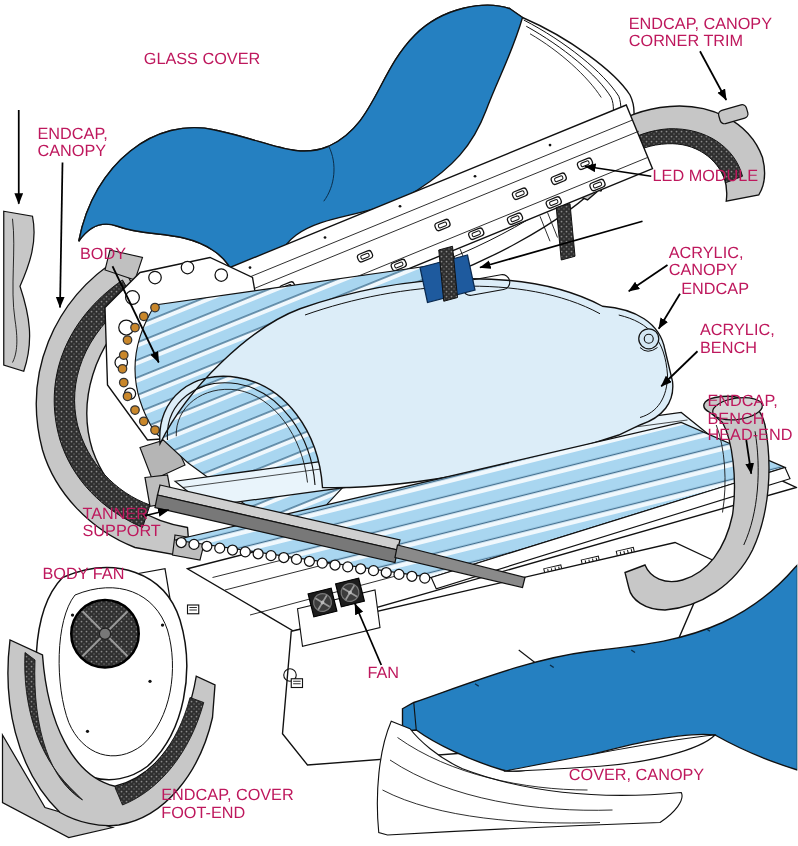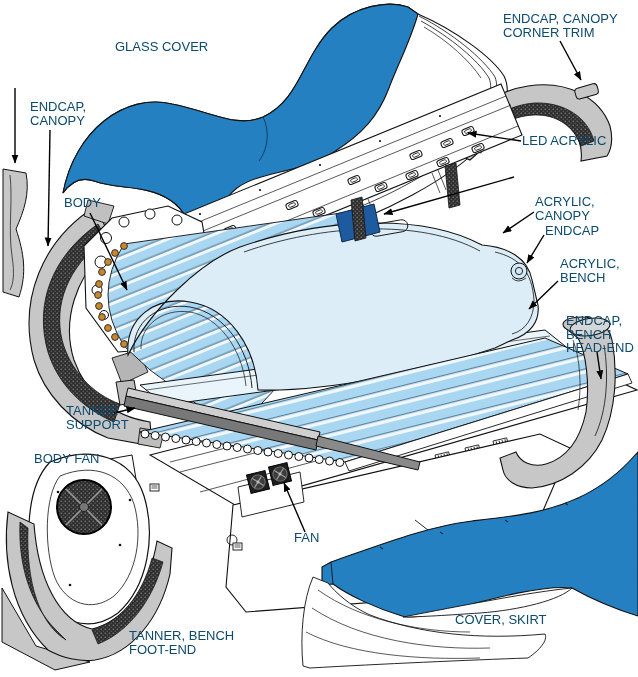--- a/index.html
+++ b/index.html
@@ -1,19 +1,19 @@
 <!DOCTYPE html>
 <html><head>
 <meta charset="utf-8">
 <style>
   html,body{margin:0;padding:0;background:#fff;}
   .stage{position:relative;width:638px;height:677px;background:#fff;overflow:hidden;
          font-family:"Liberation Sans",sans-serif;}
   .stage svg{position:absolute;left:0;top:0;}
-  .lbl{position:absolute;font-size:13px;line-height:13.5px;color:#0c4a6e;
+  .lbl{position:absolute;font-size:13px;line-height:13.5px;color:#be185d;
        white-space:pre-line;letter-spacing:0;}
 </style>
 </head>
 <body>
 
 <div class="stage">
 
 <svg width="638" height="677" viewBox="0 0 638 677">
   <defs>
     <marker id="ah" markerWidth="10" markerHeight="8" refX="8.5" refY="3.5" orient="auto" markerUnits="userSpaceOnUse">
@@ -276,30 +276,30 @@
     <line x1="114" y1="413" x2="135" y2="408" marker-end="url(#ah)"></line>
     <line x1="305" y1="532" x2="284" y2="483" marker-end="url(#ah)"></line>
   </g>
 </svg>
 
   <div class="lbl" style="left:115px;top:40px">GLASS COVER</div>
   <div class="lbl" style="left:503px;top:12px">ENDCAP, CANOPY
 CORNER TRIM</div>
   <div class="lbl" style="left:30px;top:100px">ENDCAP,
 CANOPY</div>
-  <div class="lbl" style="left:522px;top:134px">LED ACRYLIC</div>
+  <div class="lbl" style="left:522px;top:134px">LED MODULE</div>
   <div class="lbl" style="left:535px;top:195px">ACRYLIC,
 CANOPY</div>
   <div class="lbl" style="left:545px;top:224px">ENDCAP</div>
   <div class="lbl" style="left:560px;top:257px">ACRYLIC,
 BENCH</div>
   <div class="lbl" style="left:566px;top:314px">ENDCAP,
 BENCH
 HEAD-END</div>
   <div class="lbl" style="left:64px;top:196px">BODY</div>
   <div class="lbl" style="left:66px;top:404px">TANNER
 SUPPORT</div>
   <div class="lbl" style="left:34px;top:452px">BODY FAN</div>
   <div class="lbl" style="left:294px;top:531px">FAN</div>
-  <div class="lbl" style="left:129px;top:629px">TANNER, BENCH
+  <div class="lbl" style="left:129px;top:629px">ENDCAP, COVER
 FOOT-END</div>
-  <div class="lbl" style="left:455px;top:613px">COVER, SKIRT</div>
+  <div class="lbl" style="left:455px;top:613px">COVER, CANOPY</div>
 </div>
 
 </body></html>

